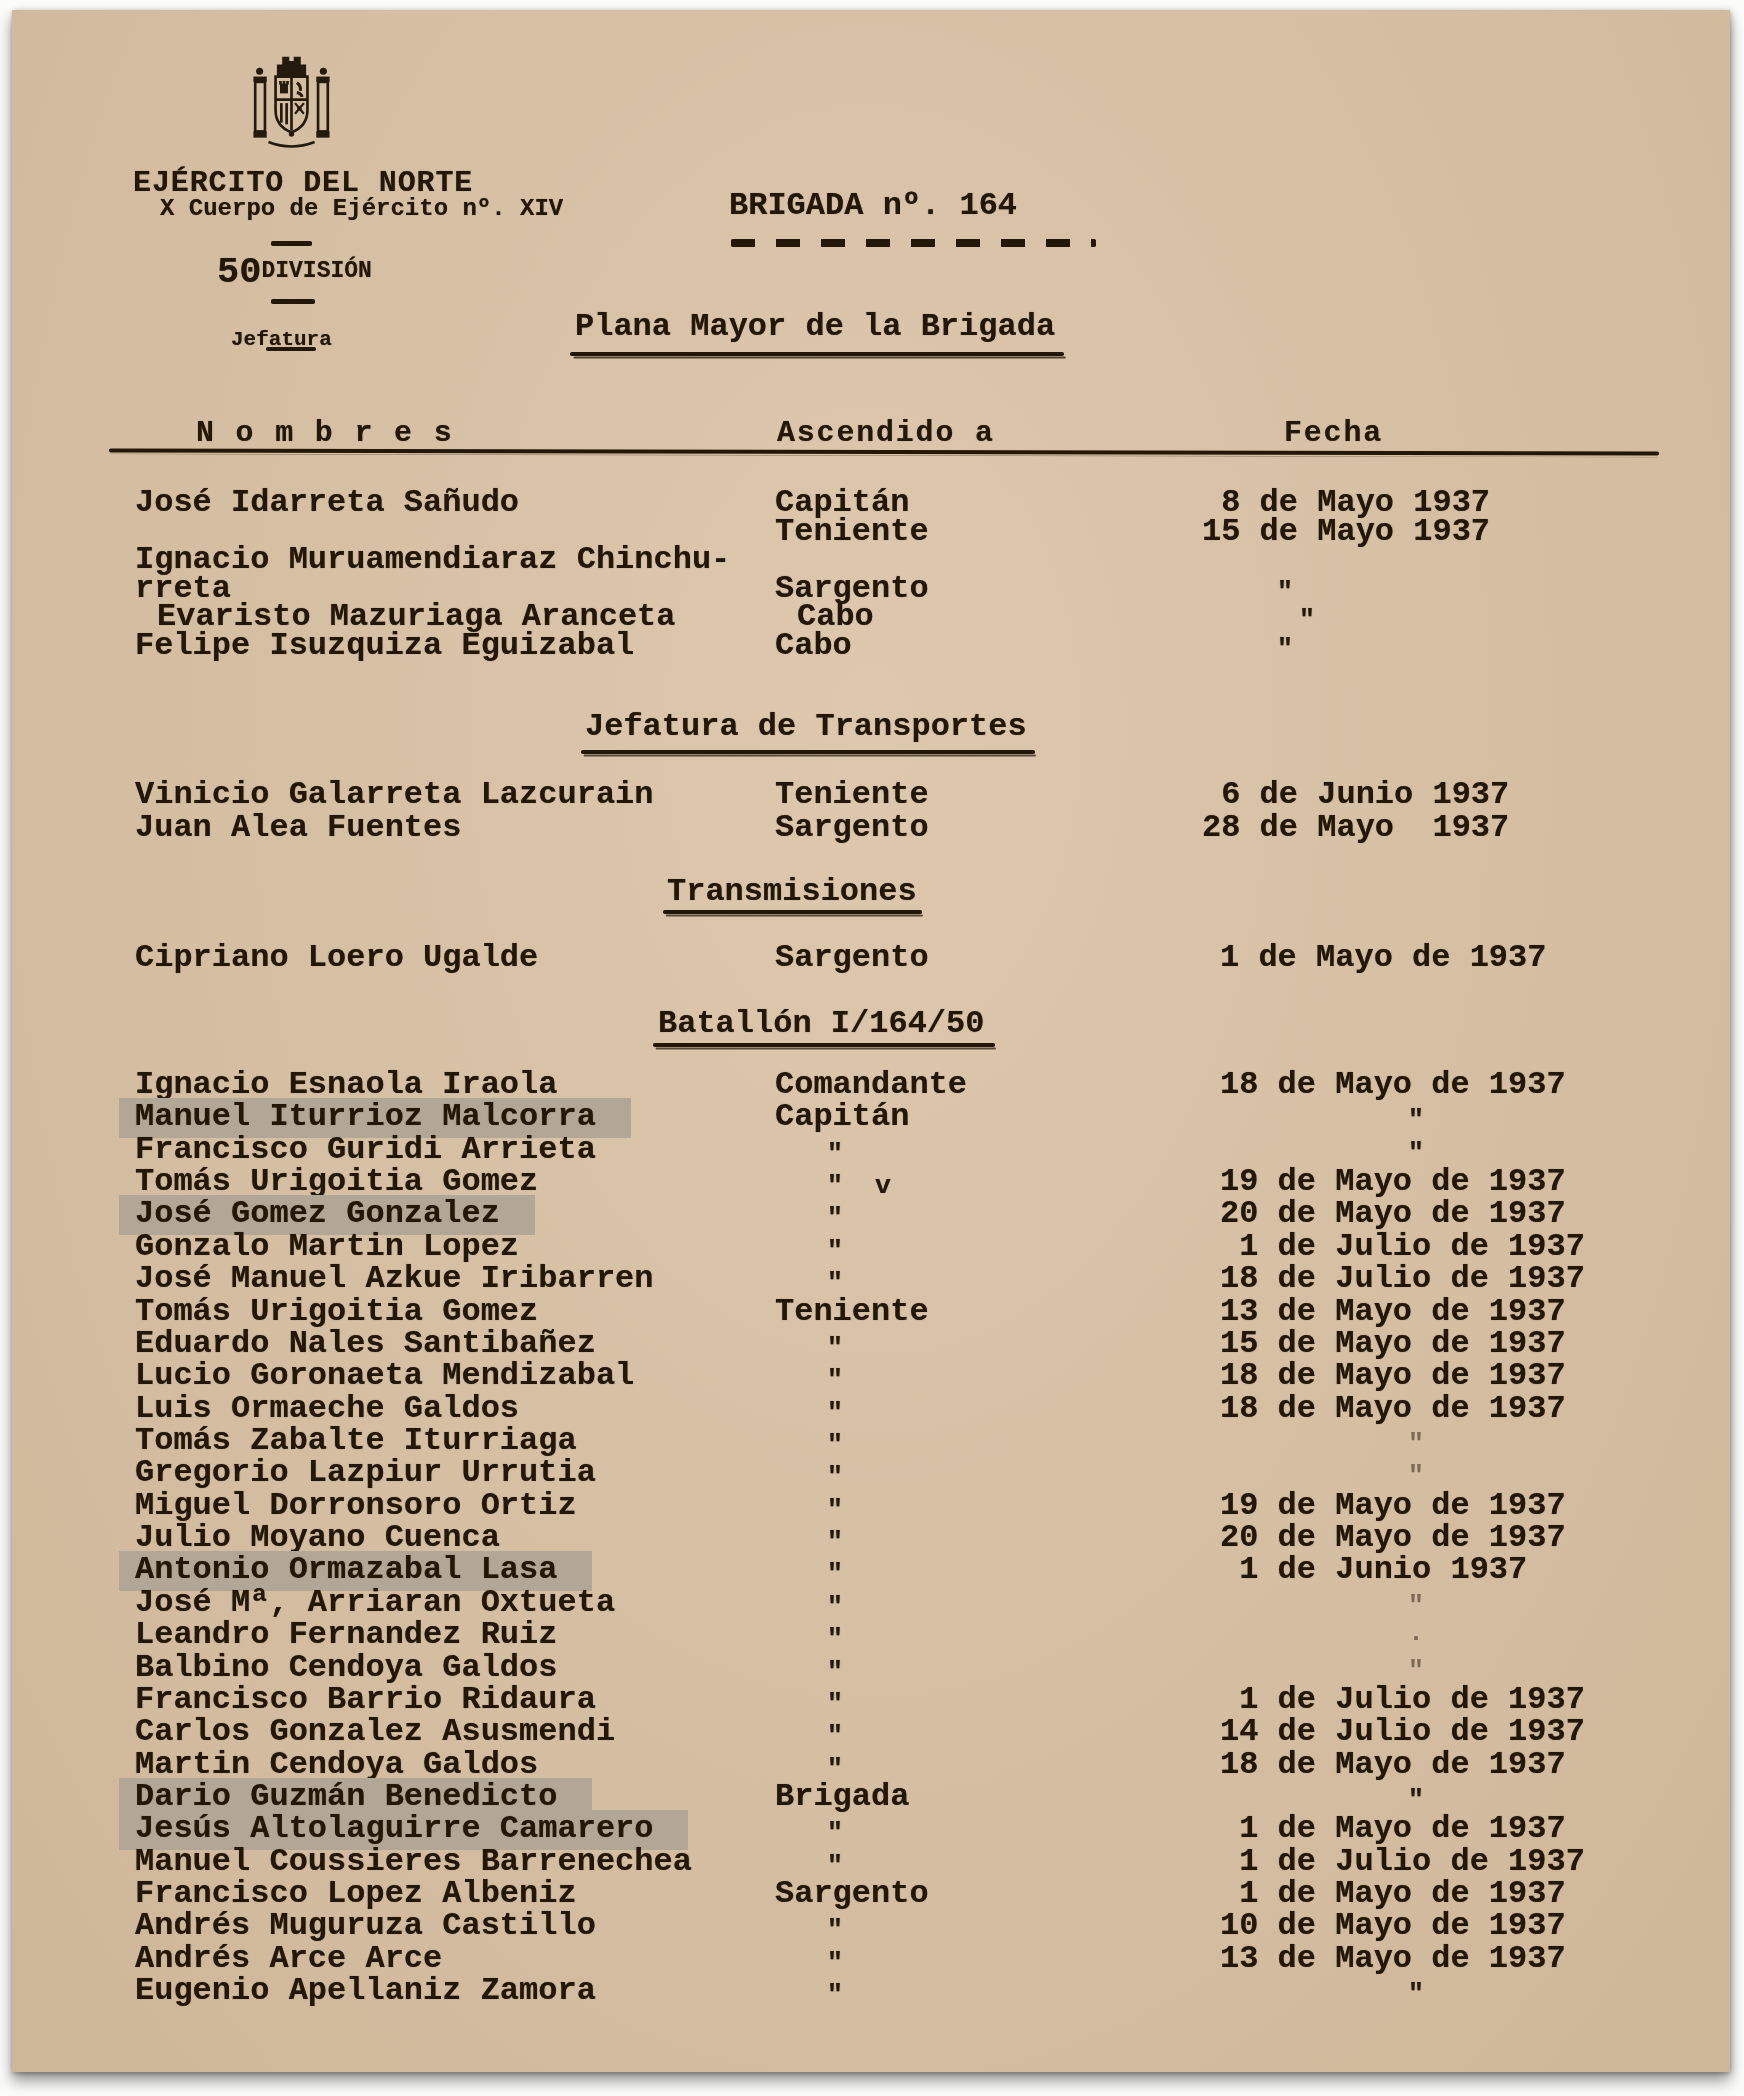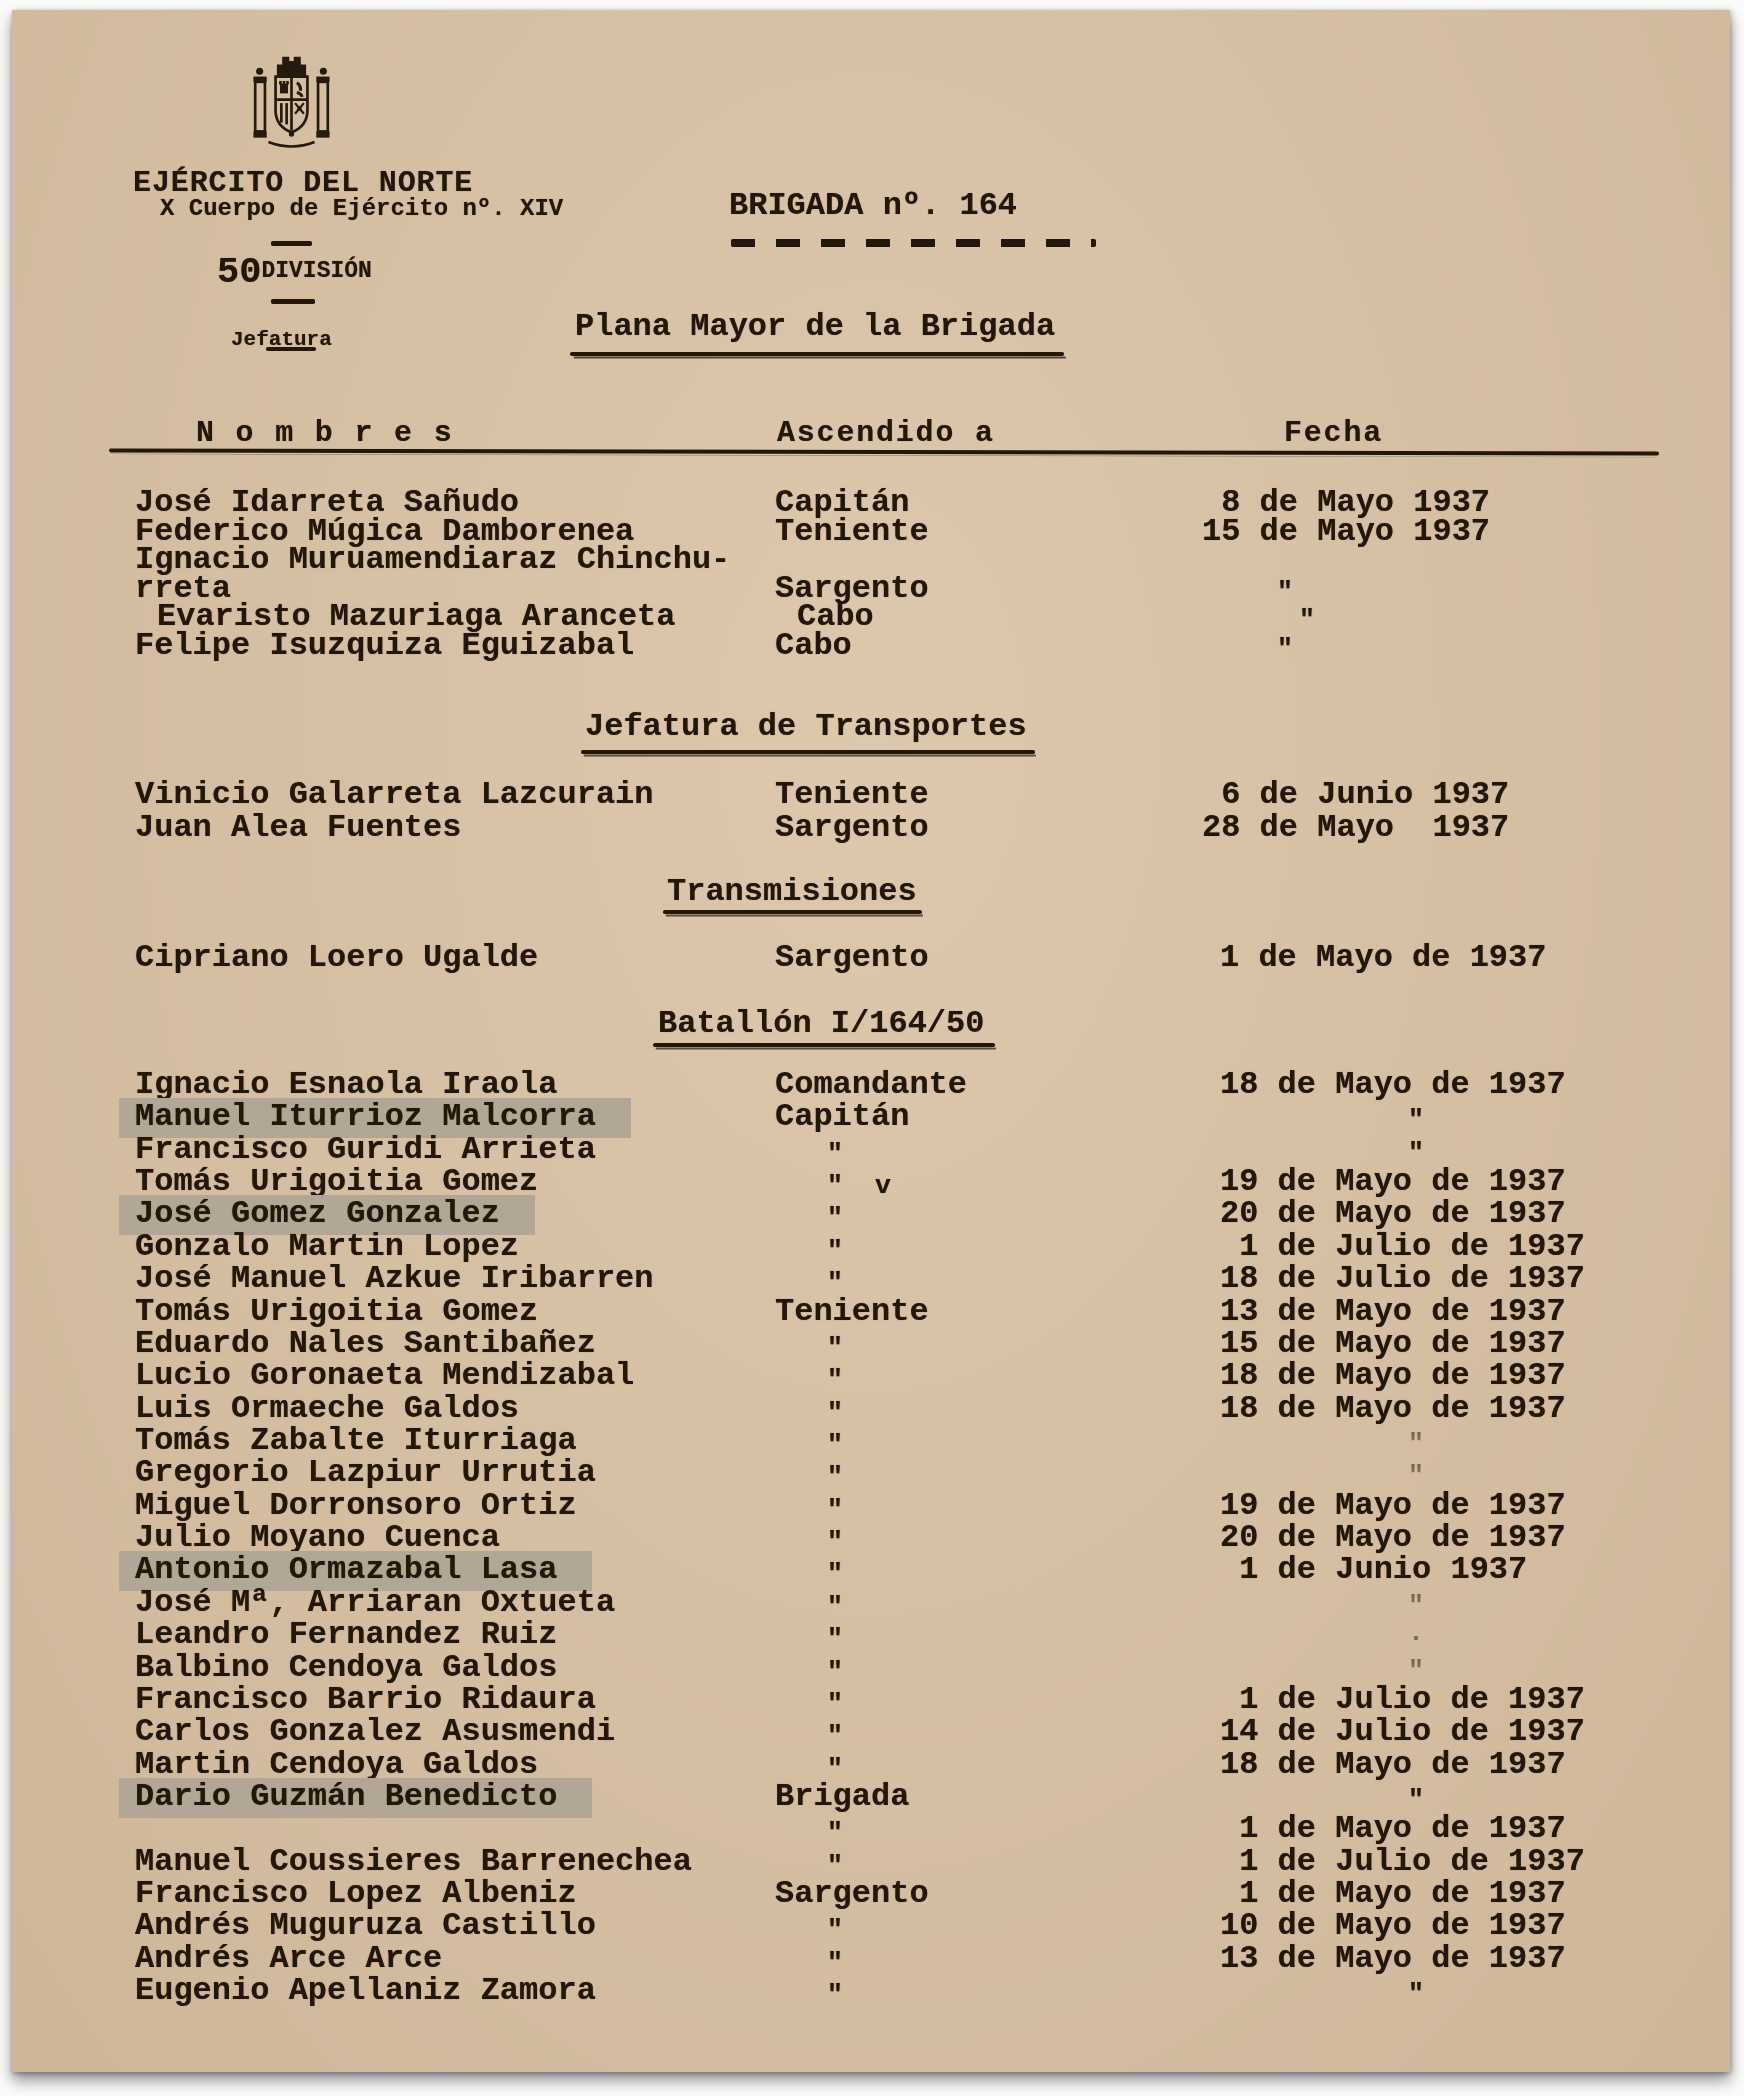--- a/index.html
+++ b/index.html
@@ -136,21 +136,20 @@
   <div class="col-head col-fecha">Fecha</div>
   <div class="header-rule"></div>
 
   <div class="rows sec0">
       <div class="row" style="top: 0px;">
         <span class="cell nombre">José Idarreta Sañudo</span>
         <span class="cell rank">Capitán</span>
         <span class="cell fecha"> 8 de Mayo 1937</span>
       </div>
       <div class="row" style="top: 28.6px;">
-        <span class="cell nombre">Federico Múgica Damborenea</span>
         <span class="cell rank">Teniente</span>
         <span class="cell fecha">15 de Mayo 1937</span>
       </div>
       <div class="row" style="top: 57px;">
         <span class="cell nombre">Ignacio Muruamendiaraz Chinchu-</span>
       </div>
       <div class="row" style="top: 86px;">
         <span class="cell nombre">rreta</span>
         <span class="cell rank">Sargento</span>
         <span class="cell fecha ditto">"</span>
@@ -304,20 +303,21 @@
         <span class="cell nombre">Martin Cendoya Galdos</span>
         <span class="cell rank ditto">"</span>
         <span class="cell fecha">18 de Mayo de 1937</span>
       </div>
       <div class="row" style="top: 712px;">
         <span class="cell nombre hl">Dario Guzmán Benedicto</span>
         <span class="cell rank">Brigada</span>
         <span class="cell fecha ditto">"</span>
       </div>
       <div class="row" style="top: 744px;">
+        <span class="cell nombre hl">Jesús Altolaguirre Camarero</span>
         <span class="cell rank ditto">"</span>
         <span class="cell fecha"> 1 de Mayo de 1937</span>
       </div>
       <div class="row" style="top: 777px;">
         <span class="cell nombre">Manuel Coussieres Barrenechea</span>
         <span class="cell rank ditto">"</span>
         <span class="cell fecha"> 1 de Julio de 1937</span>
       </div>
       <div class="row" style="top: 809px;">
         <span class="cell nombre">Francisco Lopez Albeniz</span>

